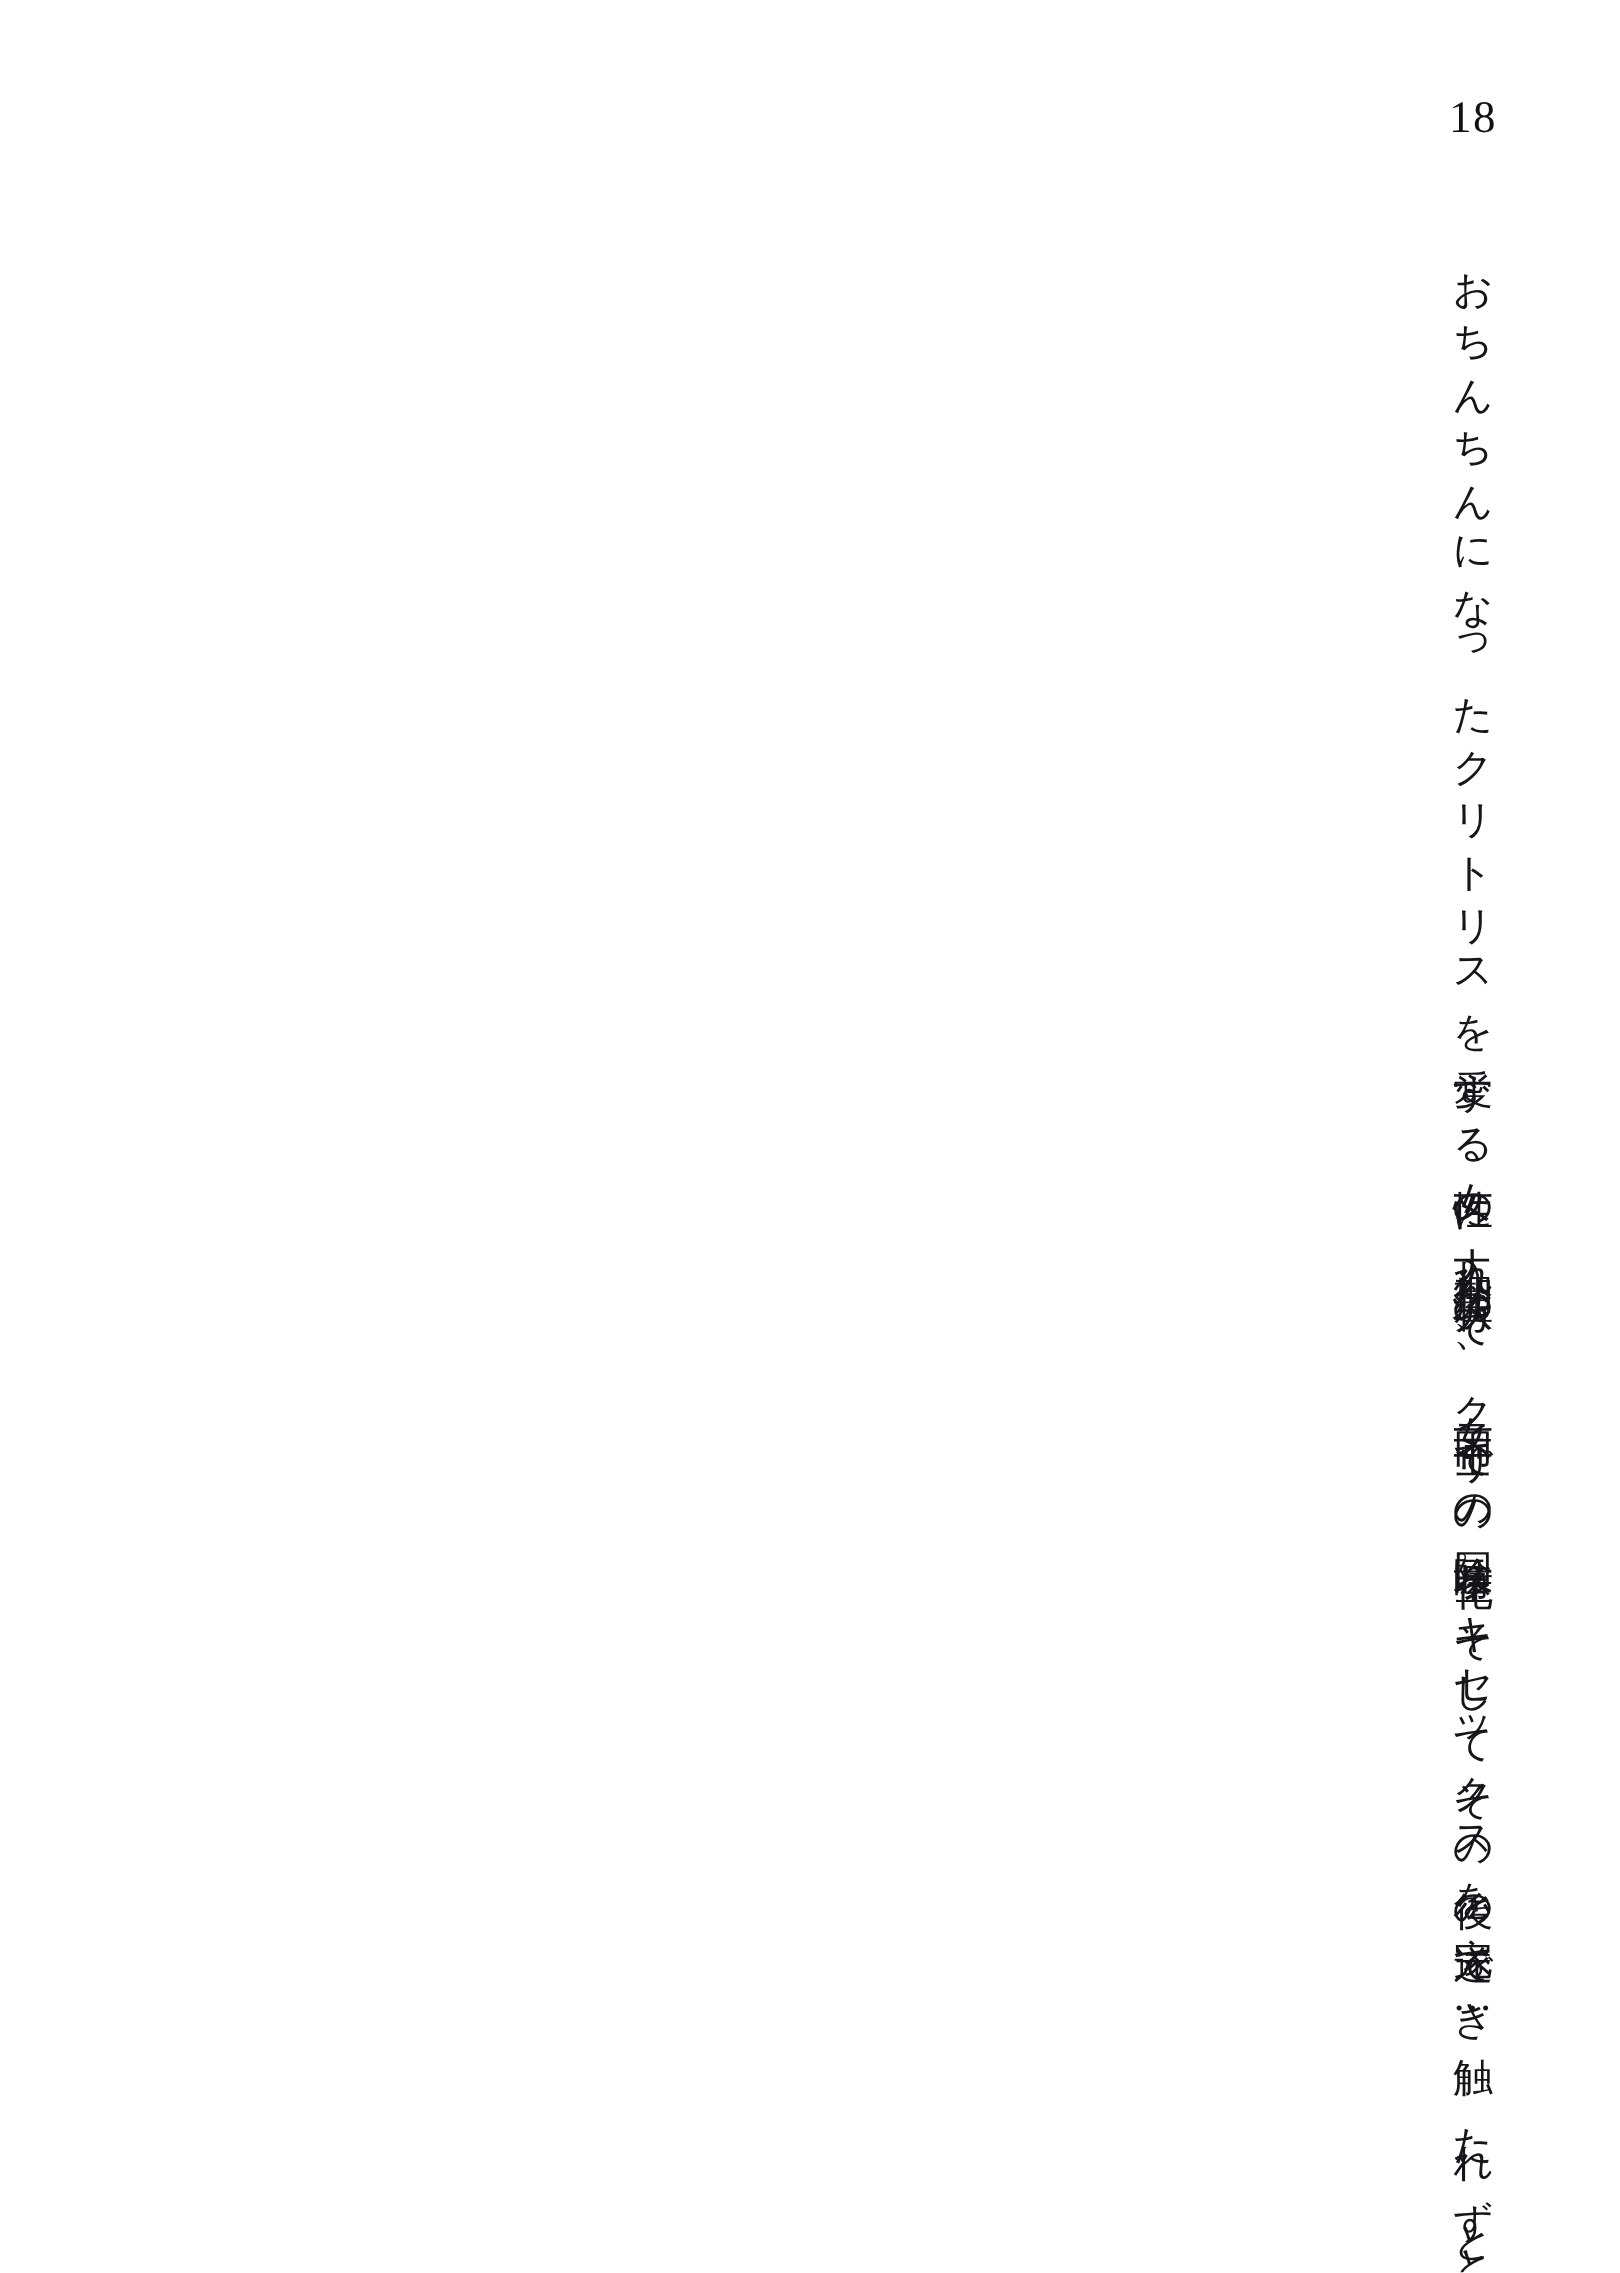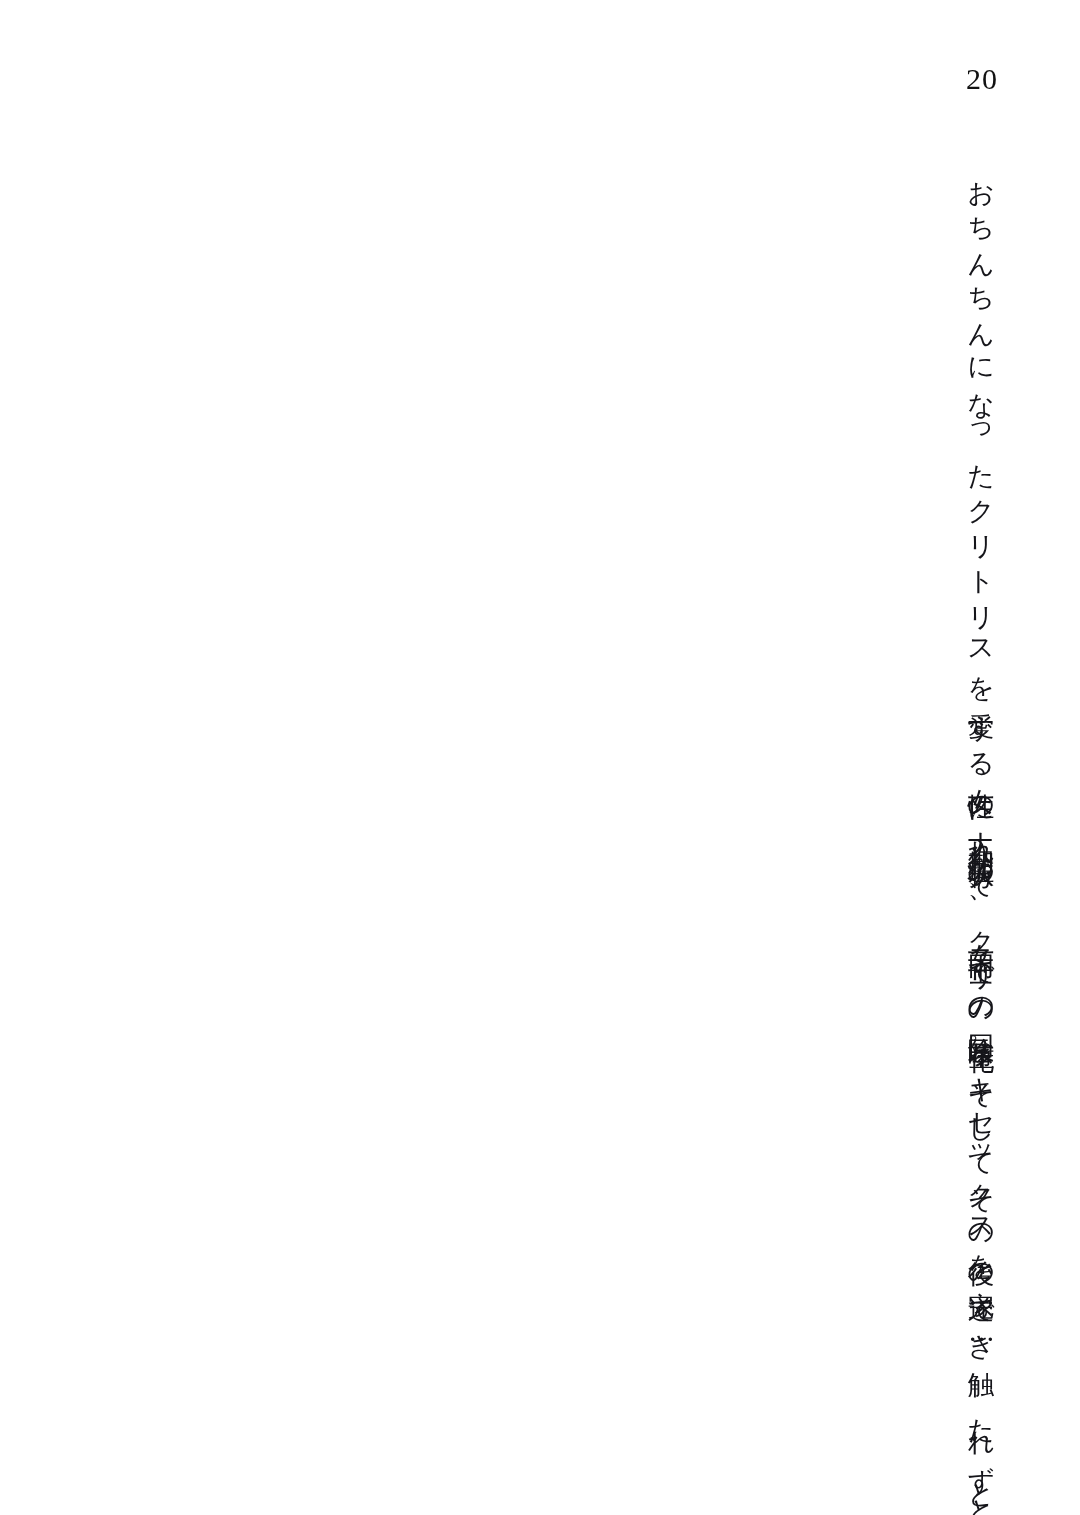--- a/index.html
+++ b/index.html
@@ -67,21 +67,21 @@
   #block-bottom {
     top: 793px;
     right: 86px;
   }
 </style>
 </head>
 <body>
 
 <div id="page">
 
-  <div id="folio">20</div>
+  <div id="folio">18</div>
 
   <div class="vblock" id="block-top">
       <div class="vcol">おちんちんになったクリトリスを愛する女性のナカ</div>
       <div class="vcol">に入れて、女子同士での同時イキセックスを完遂でき</div>
       <div class="vcol">た、とか。それまでオナニーをあまりしてこなかった</div>
     </div>
 
   <div class="vblock" id="block-bottom">
       <div class="vcol">　初期症状の、クリの陰茎化。そしてその後の……触</div>
       <div class="vcol">れずともしてしまう、陰茎化完遂の証、精通。まだ射</div>

